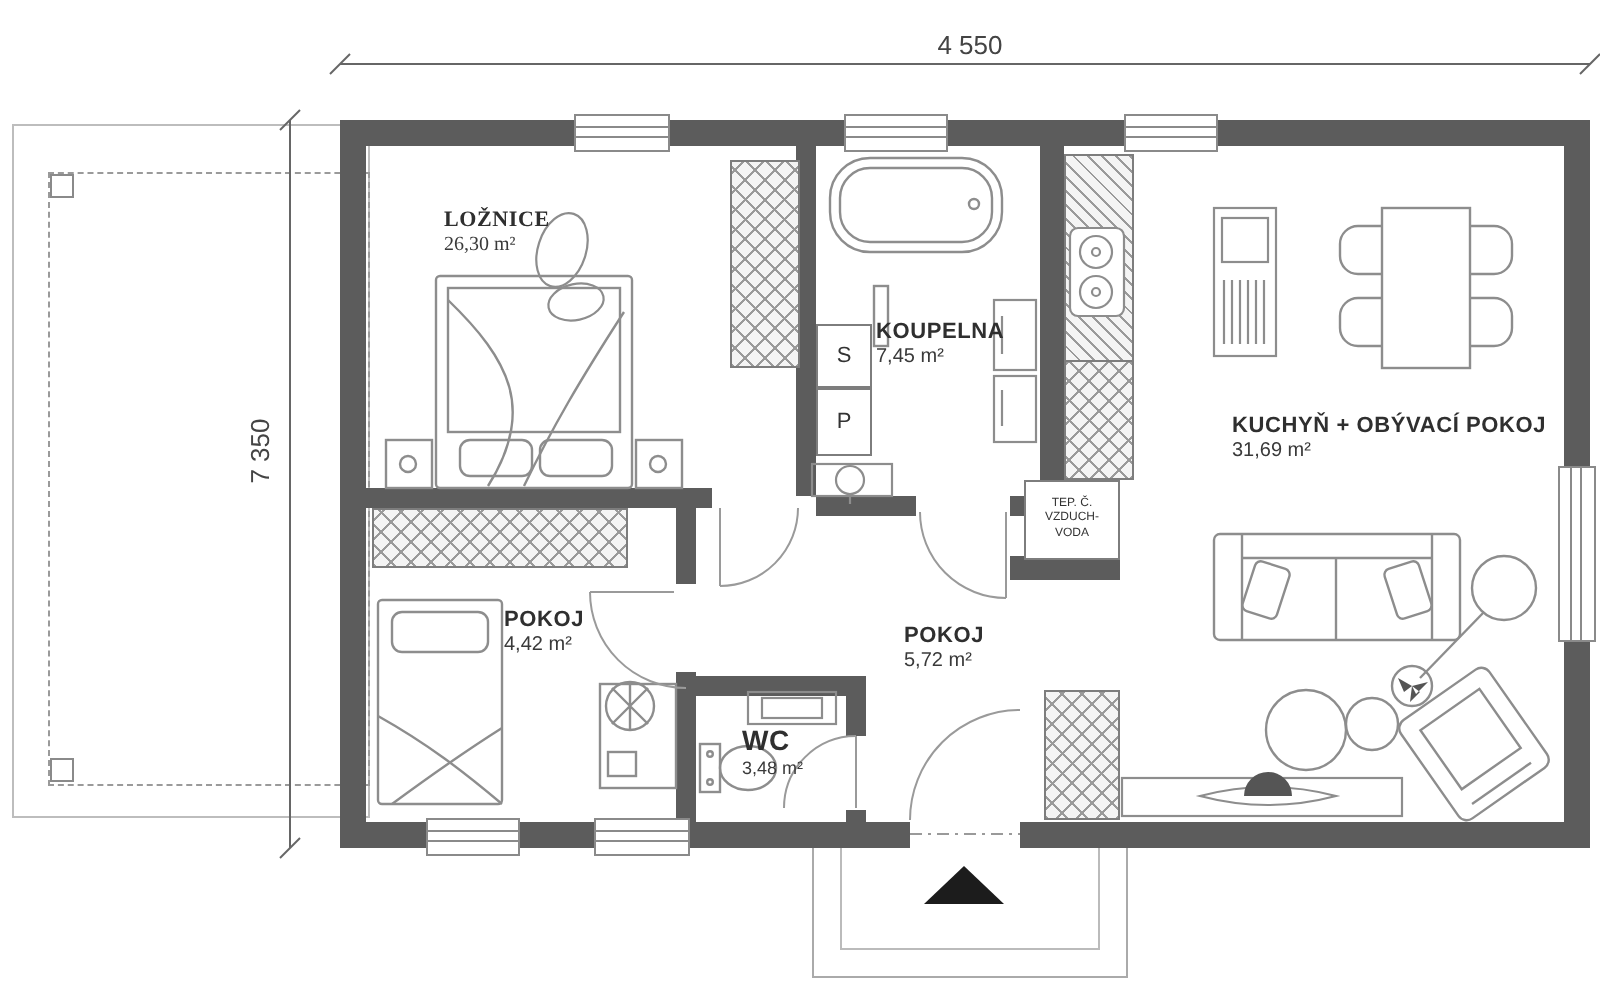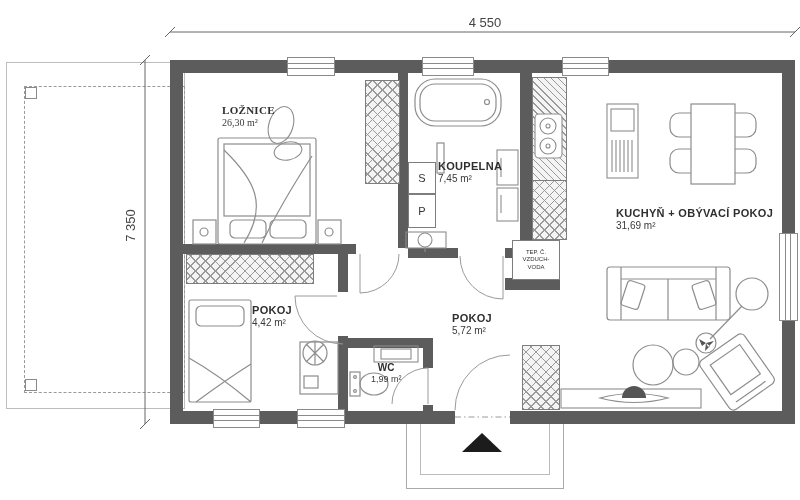--- a/index.html
+++ b/index.html
@@ -274,21 +274,21 @@
   </div>
   <div class="room-label" style="left:252px;top:304px;">
     <div class="room-name">POKOJ</div>
     <div class="room-area">4,42 m²</div>
   </div>
   <div class="room-label" style="left:452px;top:312px;">
     <div class="room-name">POKOJ</div>
     <div class="room-area">5,72 m²</div>
   </div>
   <div class="room-label" style="left:371px;top:362px;">
-    <div class="room-name" style="font-size:10px;text-align:center;">WC</div>
-    <div class="room-area" style="font-size:9px;">1,99 m²</div>
+    <div class="room-name" style="font-size:14px;">WC</div>
+    <div class="room-area" style="font-size:9px;">3,48 m²</div>
   </div>
   <div class="room-label" style="left:616px;top:207px;">
     <div class="room-name">KUCHYŇ + OBÝVACÍ POKOJ</div>
     <div class="room-area">31,69 m²</div>
   </div>
 
 </div>
 
 </body></html>

